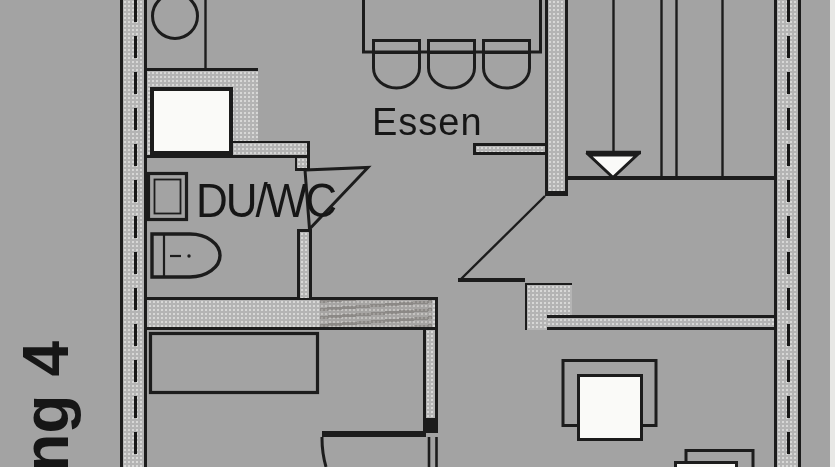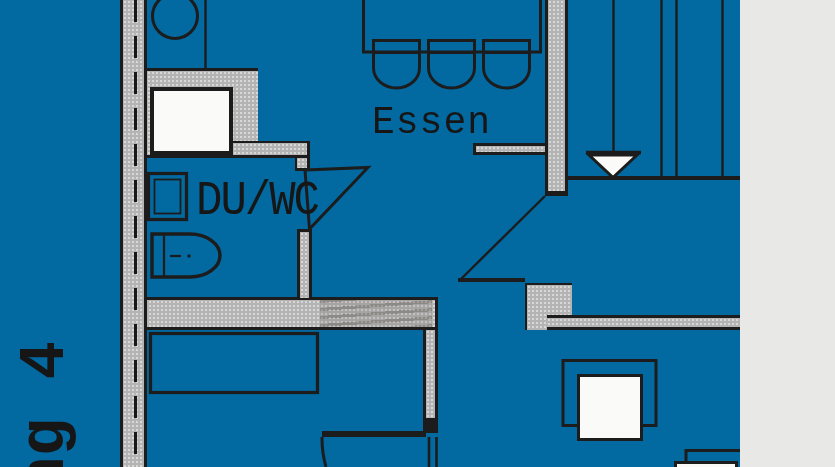--- a/index.html
+++ b/index.html
@@ -1,19 +1,19 @@
 <!DOCTYPE html>
 <html><head>
 <meta charset="utf-8">
 <style>
   html,body{margin:0;padding:0;background:#e8e8e6;}
   .canvas{
-    position:relative;width:740px;height:467px;overflow:hidden;
-    background:#0369a1;
-    font-family:Liberation Mono, monospace;
+    position:relative;width:830px;height:467px;overflow:hidden;
+    background:#a3a3a3;
+    font-family:Liberation Sans, sans-serif;
     color:#1c1c1c;
   }
   .wall{
     position:absolute;box-sizing:border-box;
     background-color:#b4b4b4;
     background-image:radial-gradient(rgba(250,250,248,.5) .8px, rgba(0,0,0,0) 1px);
     background-size:4px 4px;
   }
   .ink{position:absolute;background:#1c1c1c;}
   .axis{

